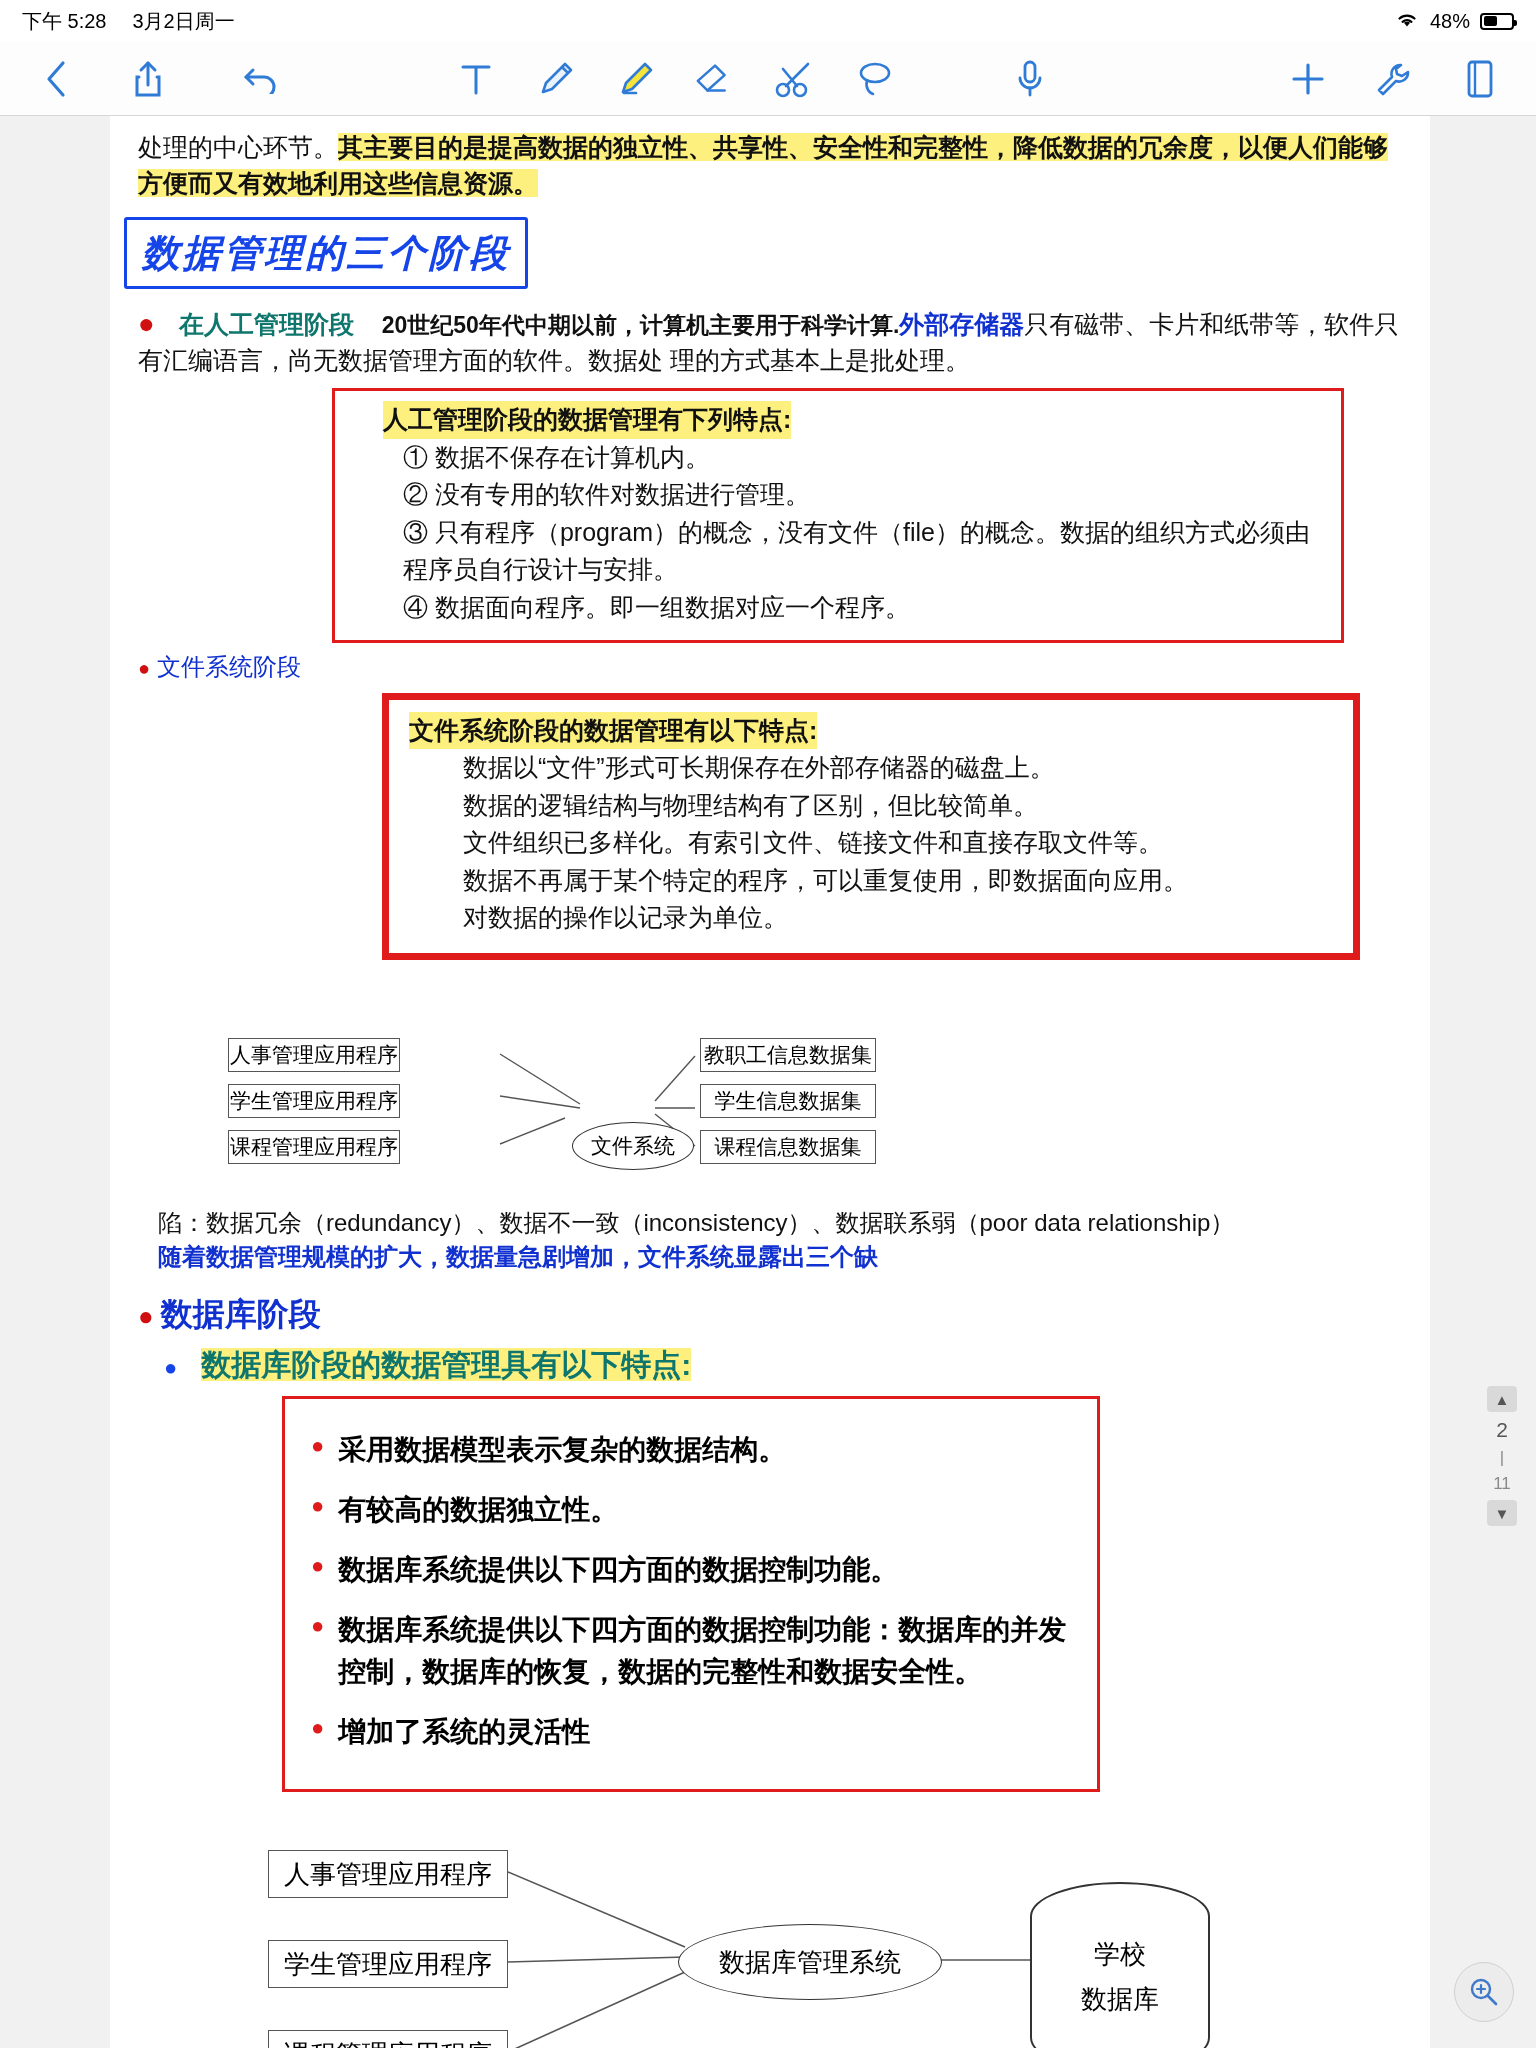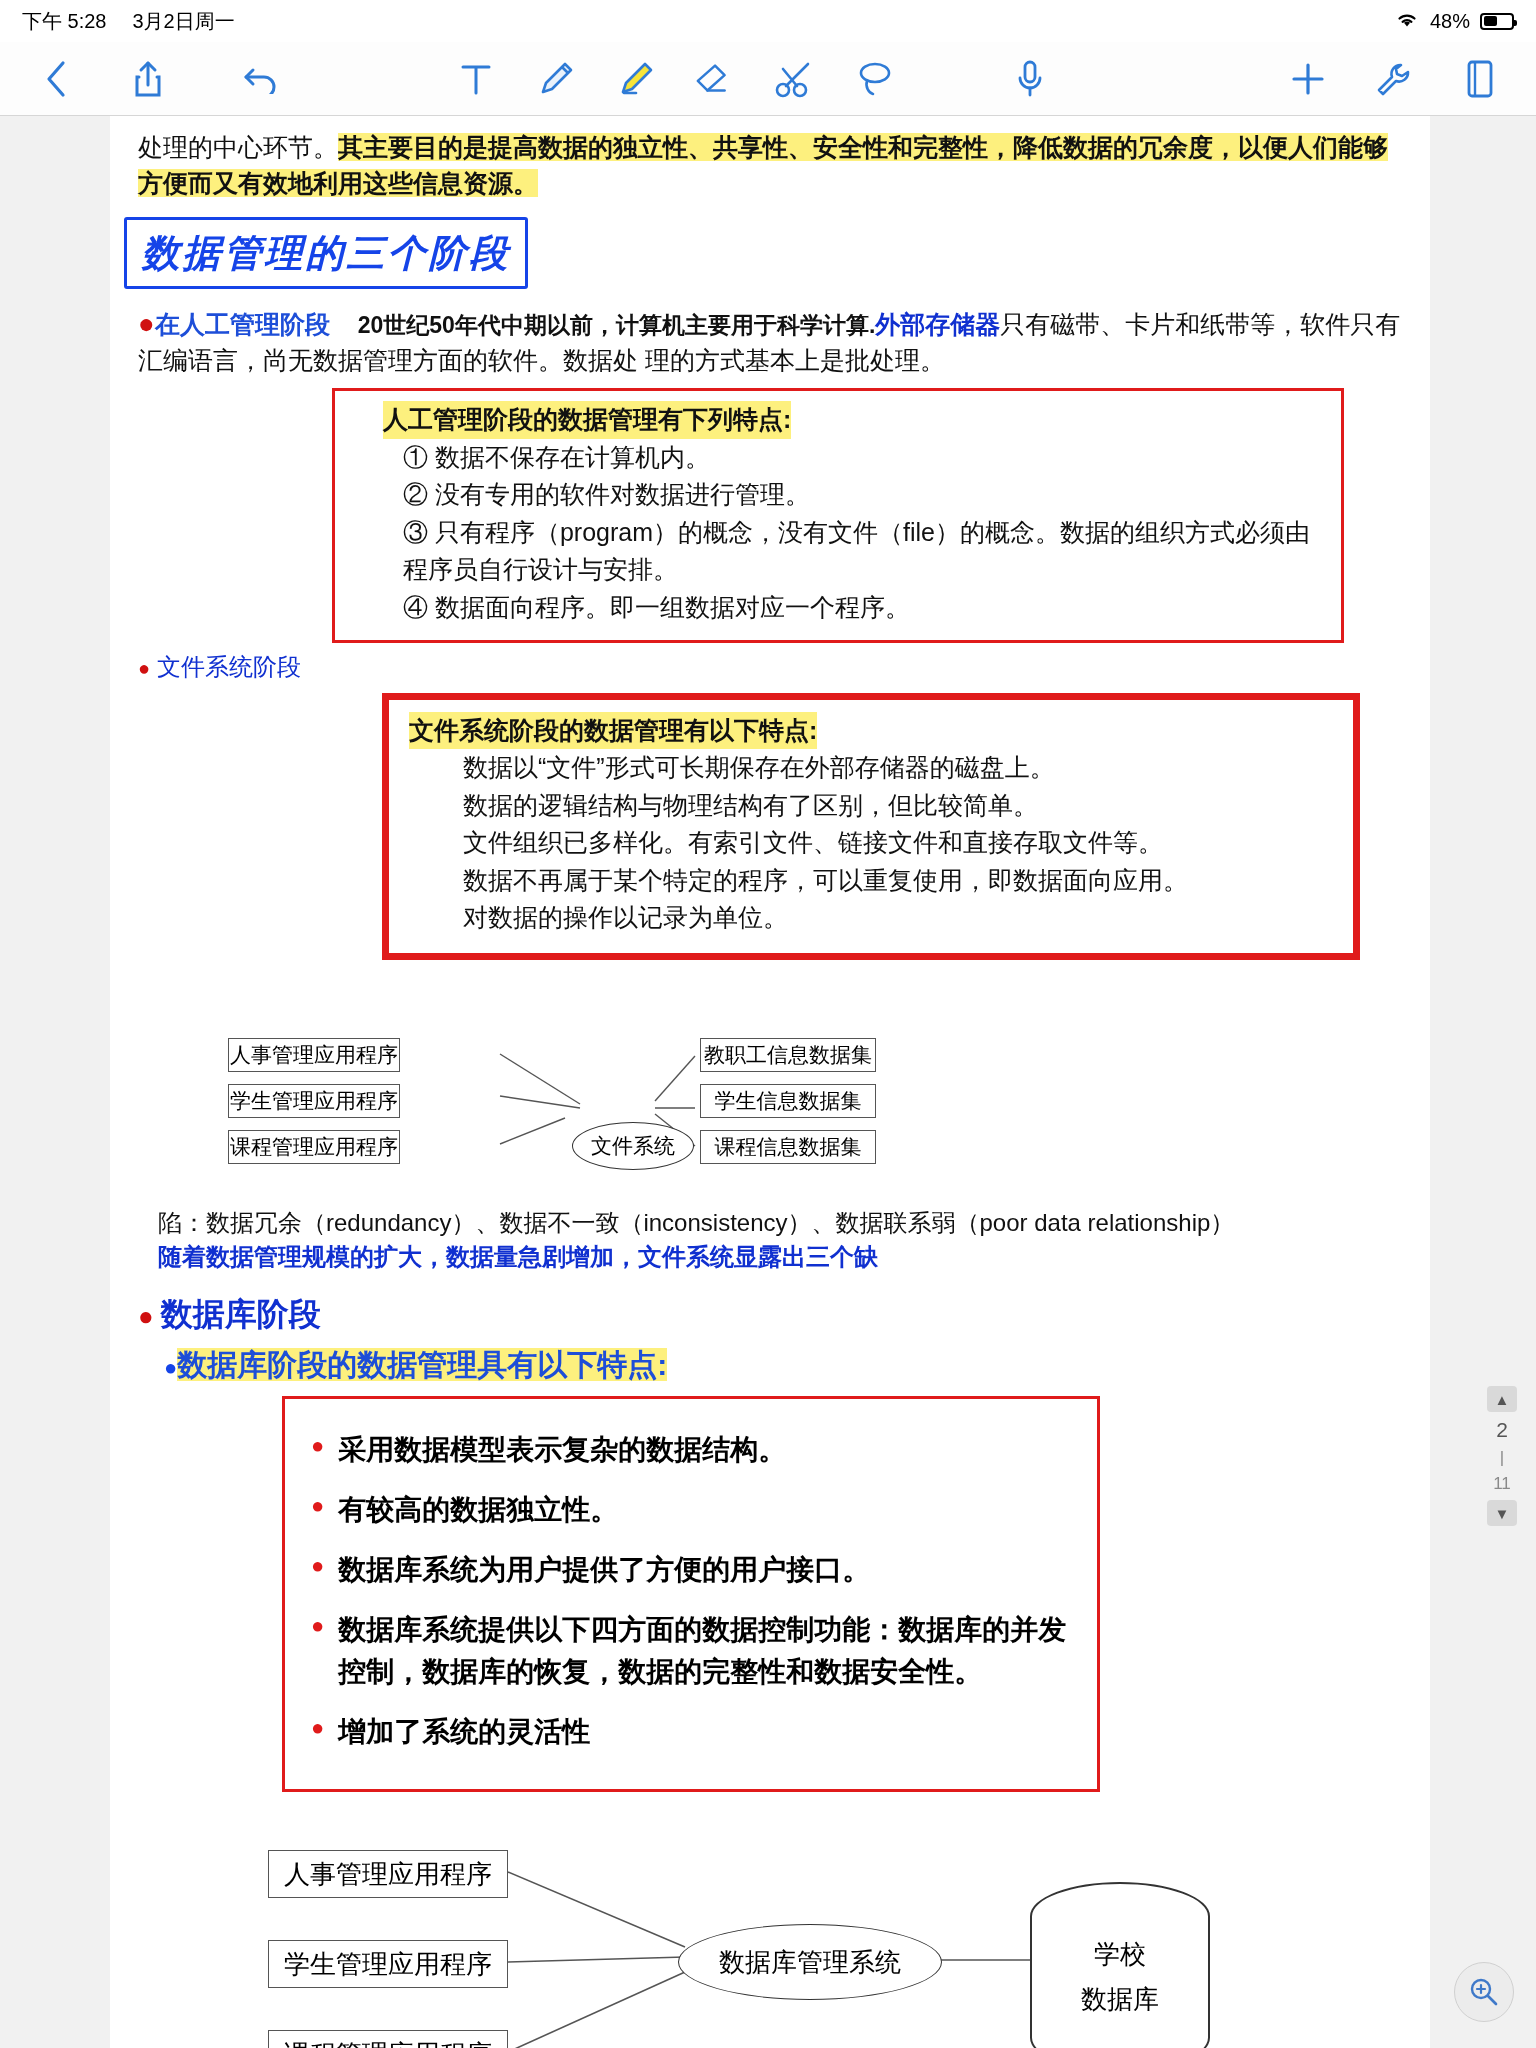--- a/index.html
+++ b/index.html
@@ -51,21 +51,21 @@
     padding: 0; min-height: 1000px;
   }
   .page2 { position: absolute; left: 110px; top: 884px; width: 1320px; background: #ffffff; min-height: 1100px; }
 
   .pad { padding: 0 28px; }
 
   .line { font-size: 25px; line-height: 1.42; color: #111; font-family: "Liberation Sans", sans-serif; }
   .hl { background: #fdf07e; }
   .b { font-weight: bold; }
   .blue { color: #1030d0; }
-  .purple { color: #1d4ed8; }
+  .purple { color: #0f766e; margin-left: 24px; }
 
   
   .hand-title {
     margin: 16px 20px 10px 14px; width: 404px; height: 72px;
     border: 3px solid #1544e8; border-radius: 3px;
     display: flex; align-items: center; justify-content: center;
     color: #1544e8; font-size: 38px; font-weight: bold;
     font-family: "Liberation Serif", serif; letter-spacing: 3px;
     font-style: italic;
   }
@@ -324,21 +324,21 @@
         <div class="dbi">
           <span class="dot">●</span>
           <span class="txt">采用数据模型表示复杂的数据结构。</span>
         </div>
         <div class="dbi">
           <span class="dot">●</span>
           <span class="txt">有较高的数据独立性。</span>
         </div>
         <div class="dbi">
           <span class="dot">●</span>
-          <span class="txt">数据库系统为用户提供了方便的用户接口。</span>
+          <span class="txt">数据库系统提供以下四方面的数据控制功能。</span>
         </div>
         <div class="dbi">
           <span class="dot">●</span>
           <span class="txt">数据库系统提供以下四方面的数据控制功能：数据库的并发控制，数据库的恢复，数据的完整性和数据安全性。</span>
         </div>
         <div class="dbi">
           <span class="dot">●</span>
           <span class="txt">增加了系统的灵活性</span>
         </div>
       </div>

